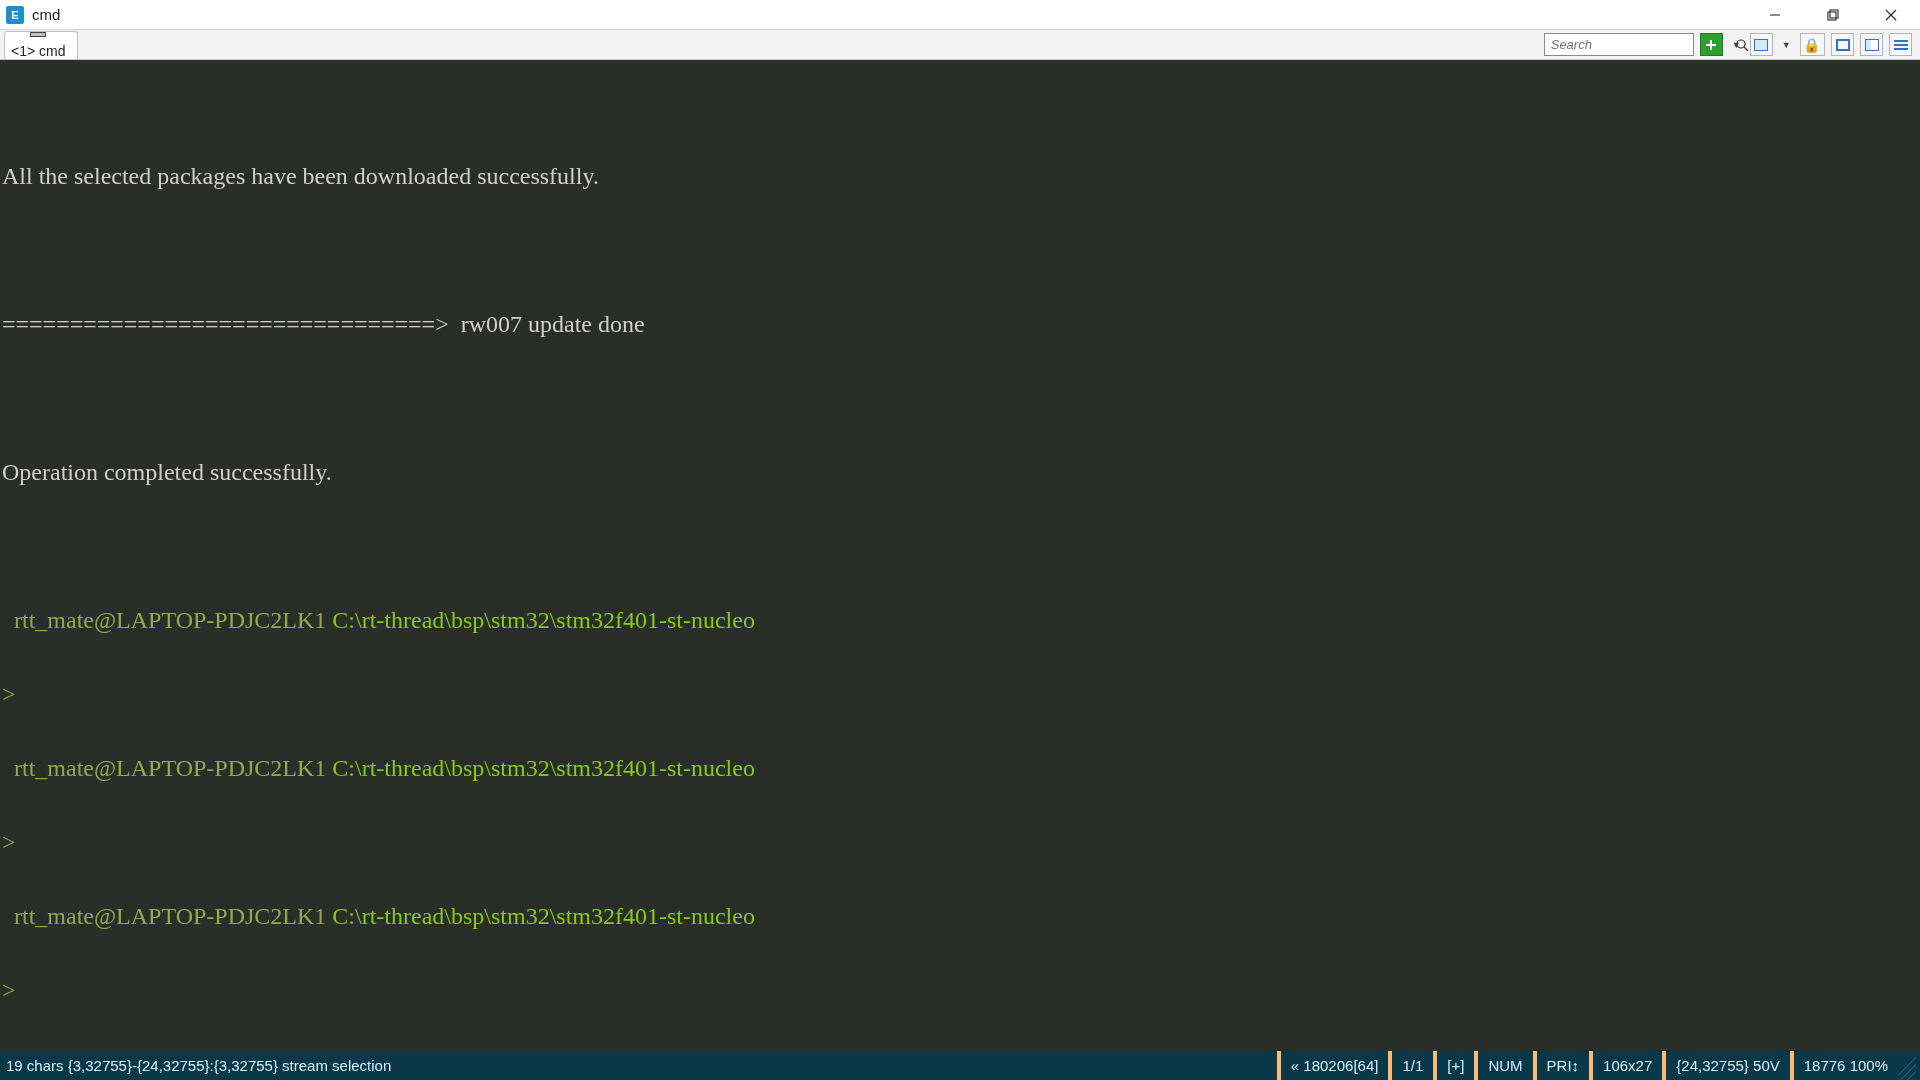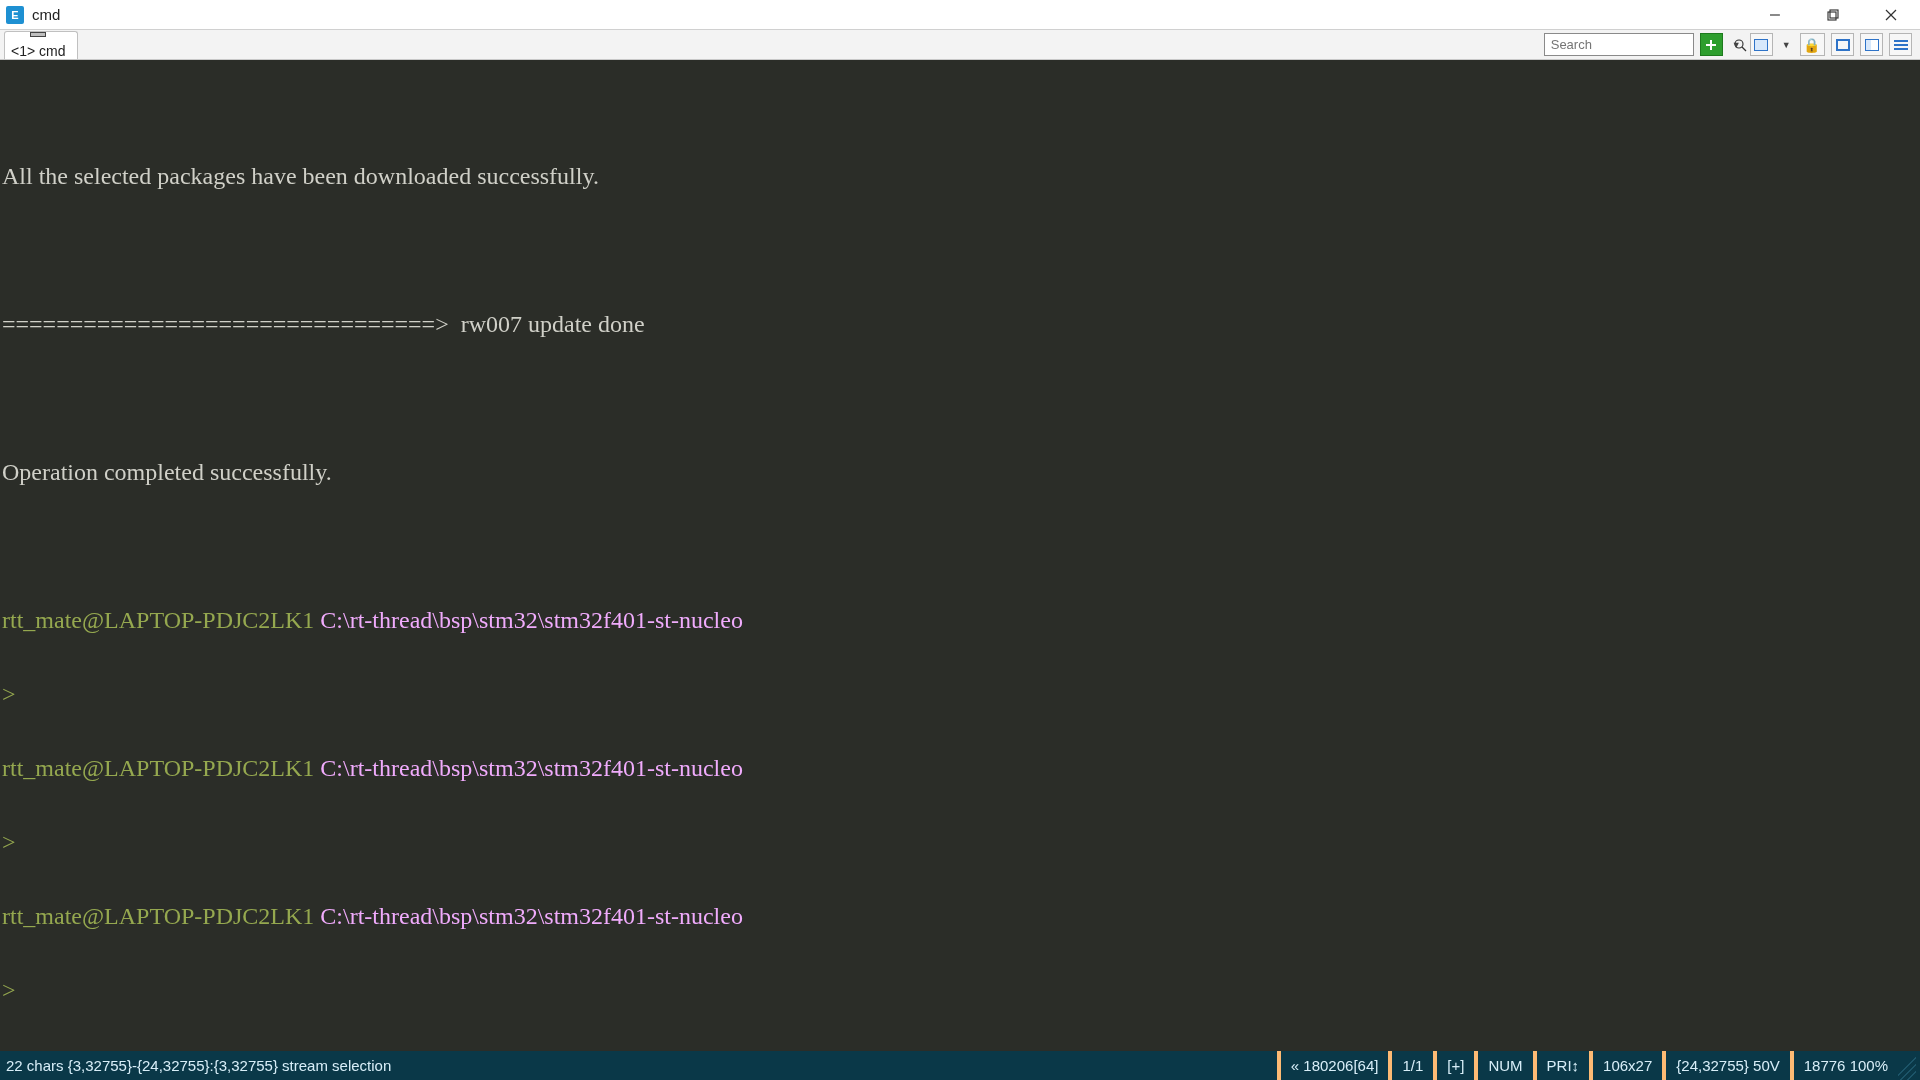--- a/index.html
+++ b/index.html
@@ -28,21 +28,21 @@
   .tab .cmd-mini {
     width: 16px; height: 12px; background: #000; position: relative; border: 1px solid #444;
   }
   .tab .cmd-mini::before { content:""; display:block; height:3px; background:#bfbfbf; }
   .tabbar .spacer { flex: 1; }
   .toolbar { display: flex; align-items: center; gap: 6px; padding-right: 8px; }
   .search-wrap {
     display:flex; align-items:center; background:#fff; border:1px solid #8a8a8a; height:23px; width:150px;
   }
   .search-wrap input {
-    border:none; outline:none; flex:1; padding: 0 6px; font-size:13px; color:#ec4899; background:transparent;
+    border:none; outline:none; flex:1; padding: 0 6px; font-size:13px; font-style: italic; color:#ec4899; background:transparent;
   }
   .search-wrap .mag { width:20px; display:flex; align-items:center; justify-content:center; }
   .tb-btn {
     height:23px; min-width:23px; padding:0 3px; display:flex; align-items:center; justify-content:center;
     border:1px solid #b5b5b5; background:#f7f7f7; cursor:pointer;
   }
   .tb-btn.green { background:#2e9e2e; border-color:#1e7a1e; }
   .dd-arrow { font-size:9px; color:#444; padding:0 3px; }
   .tb-icon-lock  { color:#c28a00; font-size:14px; }
   .tb-icon-win   { width:14px; height:12px; border:1px solid #2e73c8; background:#d7e8fb; }
@@ -55,22 +55,22 @@
     height: 991px;              
     background: #2b2d28;
     color: #d0d0c8;
     font-family: Liberation Serif, serif;
     font-size: 24px;
     line-height: 37px;
     white-space: pre;
     padding: 24px 0 0 2px;
     overflow: hidden;
   }
-  .term .user { color: #95a84f; }
-  .term .path { color: #f0abfc; }
+  .term .user { color: #95a84f; margin-left: 12px; }
+  .term .path { color: #84cc16; }
   .term .prompt { color: #95a84f; }
   
   .status {
     height: 29px; background: #0a3848; color: #d8eef8;
     font-family: "Segoe UI", Arial, sans-serif; font-size: 15px;
     display: flex; align-items: center; padding: 0 4px;
   }
   .status .cell { padding: 0 10px; border-left: 4px solid #fdba74; height: 100%; display:flex; align-items:center; gap:4px;}
   .status .cell:first-child { border-left: none; }
   .status .spacer { flex:1; }
@@ -176,21 +176,21 @@
 
 
 
 
 
 
 </div>
 
 <div class="status">
   <div class="cell" style="padding-left:2px">
-      <span>22 chars {3,32755}-{24,32755}:{3,32755} stream selection</span>
+      <span>19 chars {3,32755}-{24,32755}:{3,32755} stream selection</span>
     </div>
   <div class="spacer"></div>
   <div class="cell">
       <span>« 180206[64]</span>
     </div>
   <div class="cell">
       <span>1/1</span>
     </div>
   <div class="cell">
       <span>[+]</span>

